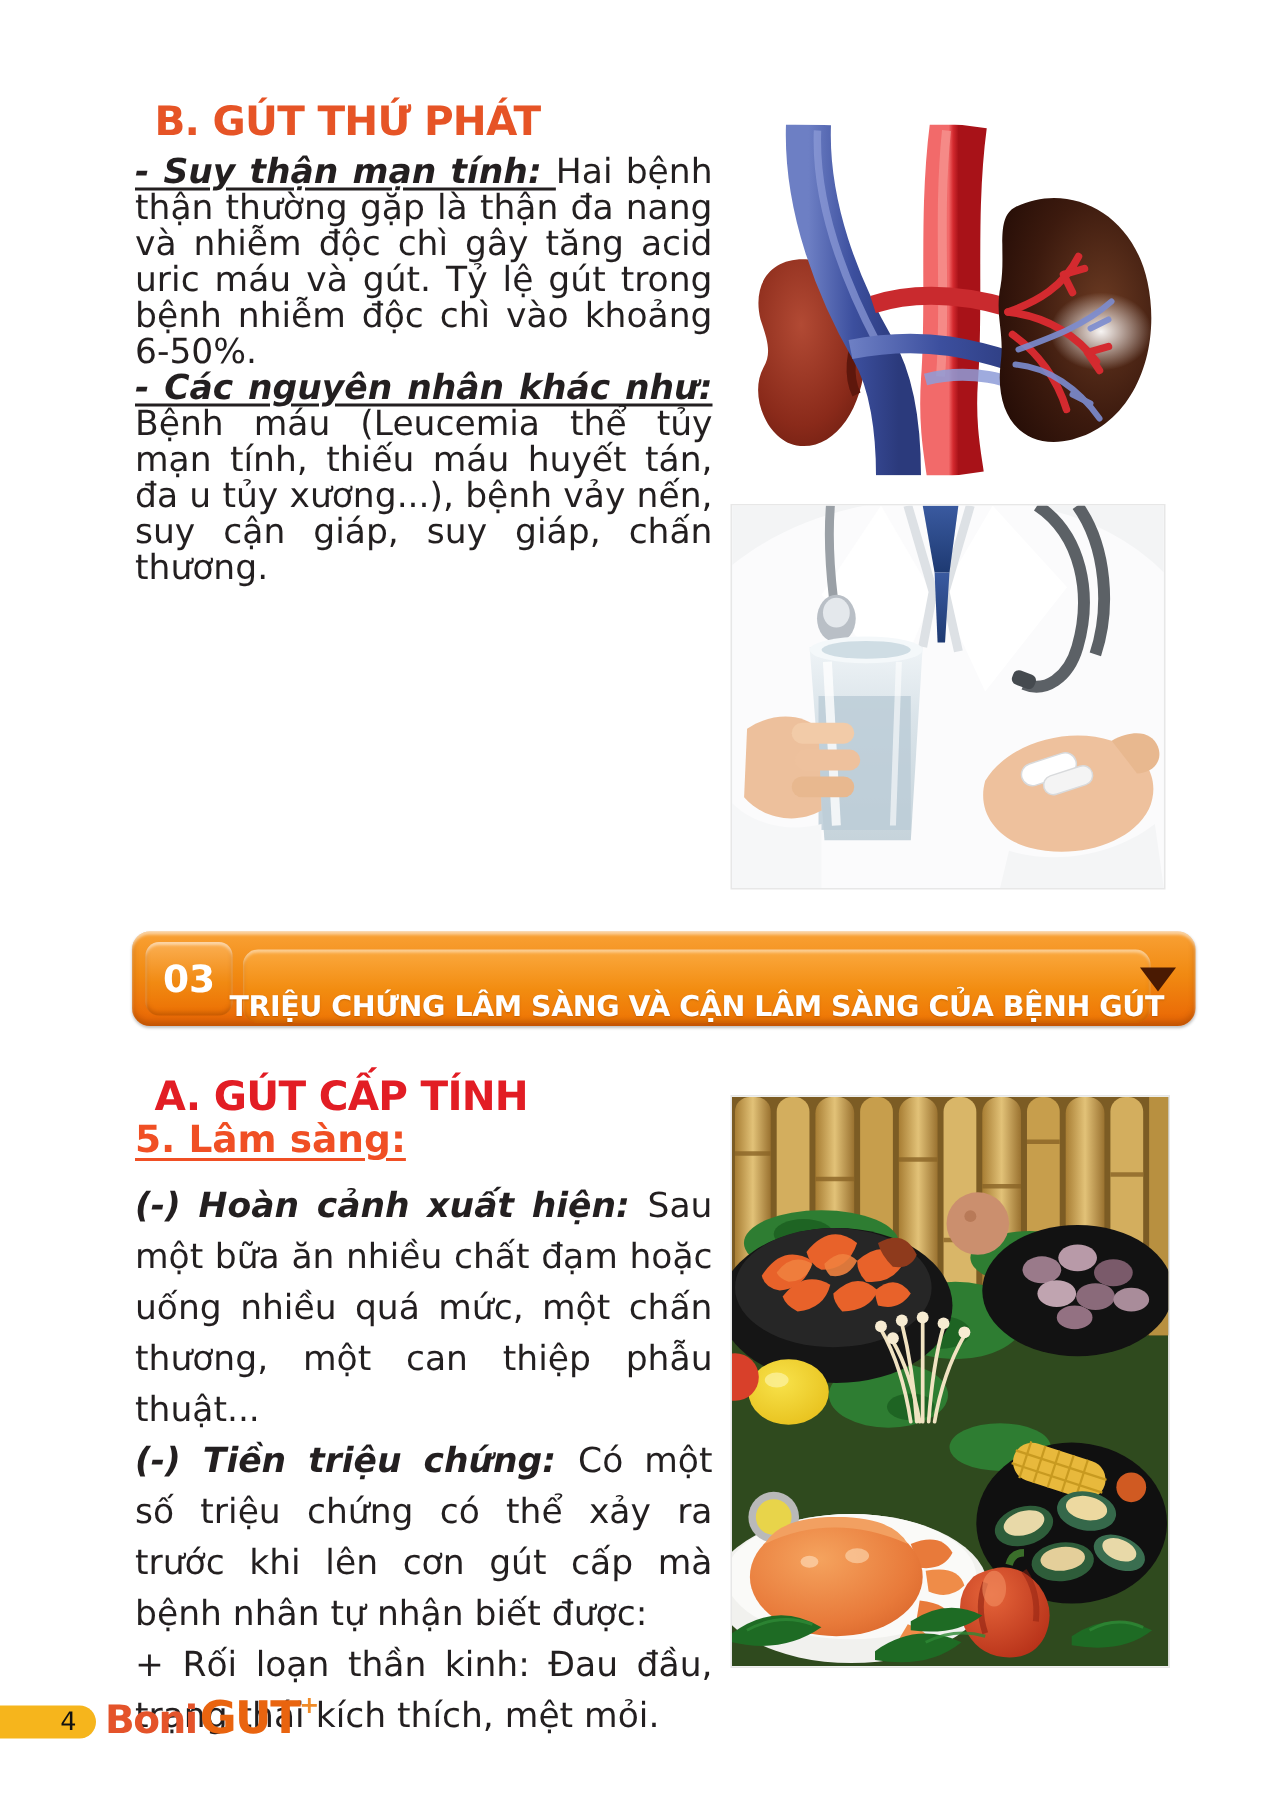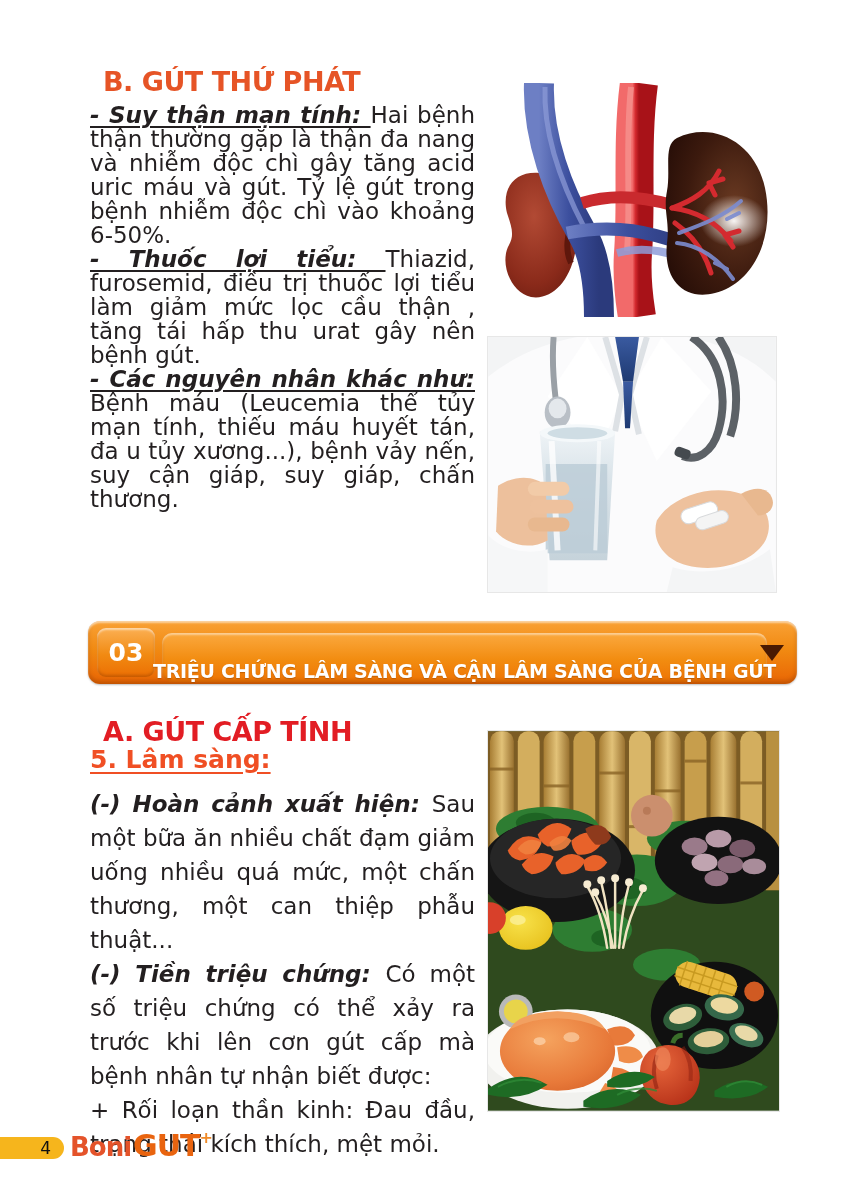--- a/index.html
+++ b/index.html
@@ -88,21 +88,20 @@
 </style>
 </head>
 <body>
 
 <div class="page">
 
   <div class="heading-b">B.  GÚT THỨ PHÁT</div>
 
   <div class="text-col text-col-b">
     <p class="para"><span class="lead-u">- Suy thận mạn tính: </span><span>Hai bệnh thận thường gặp là thận đa nang và nhiễm độc chì gây tăng acid uric máu và gút. Tỷ lệ gút trong bệnh nhiễm độc chì vào khoảng 6-50%.</span></p>
-    <p class="para"><span class="lead-u">- Thuốc lợi tiểu: </span><span>Thiazid, furosemid, điều trị thuốc lợi tiểu làm giảm mức lọc cầu thận , tăng tái hấp thu urat gây nên bệnh gút.</span></p>
     <p class="para"><span class="lead-u">- Các nguyên nhân khác như: </span><span>Bệnh máu (Leucemia thể tủy mạn tính, thiếu máu huyết tán, đa u tủy xương...), bệnh vảy nến, suy cận giáp, suy giáp, chấn thương.</span></p>
   </div>
 
   <div class="img-box img-kidney">
     <svg viewBox="0 0 292 234">
       <defs>
         <linearGradient id="veinG" x1="0" y1="0" x2="1" y2="0">
           <stop offset="0" stop-color="#6d7fc4"></stop>
             <stop offset="0.5" stop-color="#3c4f9e"></stop>
             <stop offset="1" stop-color="#2b3a7c"></stop>
@@ -221,21 +220,21 @@
     <div class="banner-title-panel">
       <span class="banner-title">TRIỆU CHỨNG LÂM SÀNG VÀ CẬN LÂM SÀNG CỦA BỆNH GÚT</span>
     </div>
     <div class="banner-arrow"></div>
   </div>
 
   <div class="heading-a">A.  GÚT CẤP TÍNH</div>
   <div class="subheading-a">5. Lâm sàng:</div>
 
   <div class="text-col text-col-a">
-    <p class="para"><span class="lead">(-) Hoàn cảnh xuất hiện: </span><span>Sau một bữa ăn nhiều chất đạm giảm uống nhiều quá mức, một chấn thương, một can thiệp phẫu thuật...</span></p>
+    <p class="para"><span class="lead">(-) Hoàn cảnh xuất hiện: </span><span>Sau một bữa ăn nhiều chất đạm hoặc uống nhiều quá mức, một chấn thương, một can thiệp phẫu thuật...</span></p>
     <p class="para"><span class="lead">(-) Tiền triệu chứng: </span><span>Có một số triệu chứng có thể xảy ra trước khi lên cơn gút cấp mà bệnh nhân tự nhận biết được:</span></p>
     <p class="para"><span class="lead"></span><span>+ Rối loạn thần kinh: Đau đầu, trạng thái kích thích, mệt mỏi.</span></p>
   </div>
 
   <div class="img-box img-seafood">
     <svg viewBox="0 0 293 382">
       <defs>
         <linearGradient id="bambooG" x1="0" y1="0" x2="1" y2="0">
           <stop offset="0" stop-color="#a87e34"></stop>
             <stop offset="0.5" stop-color="#e2c278"></stop>

